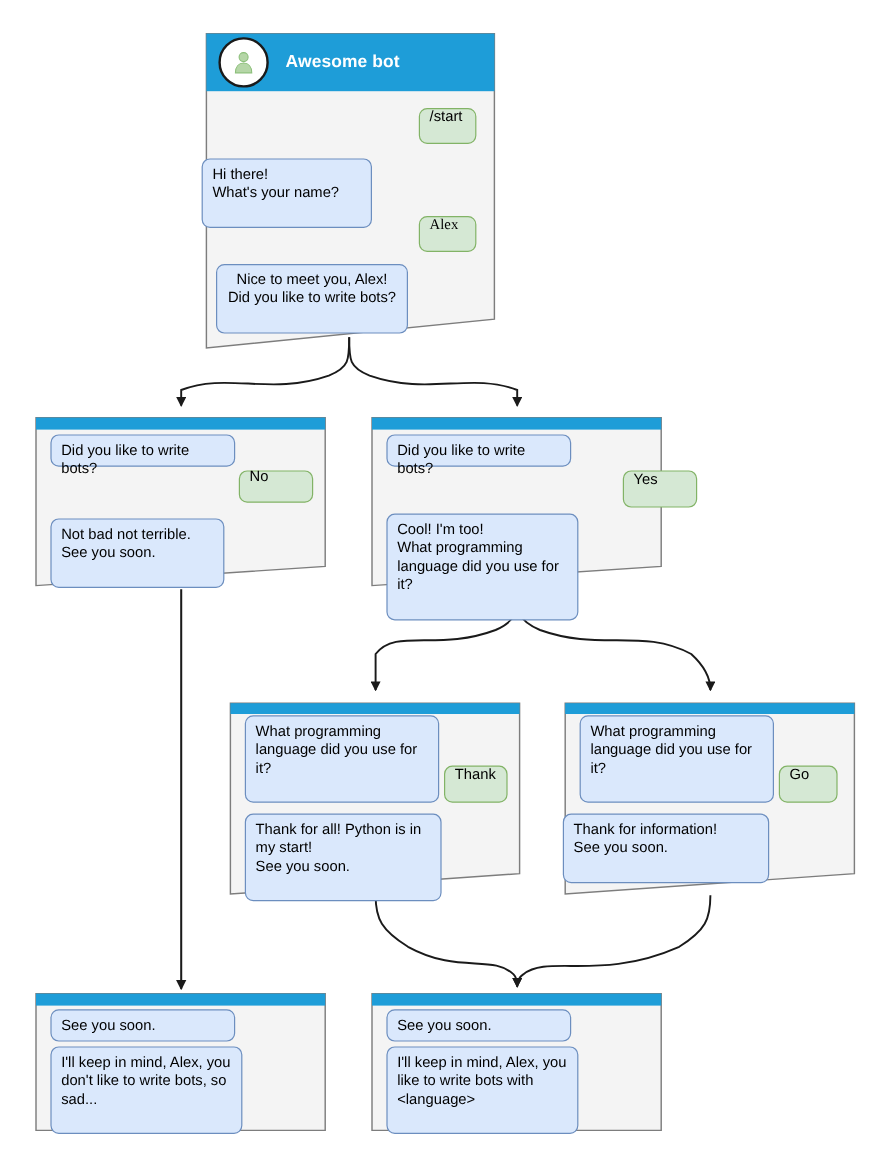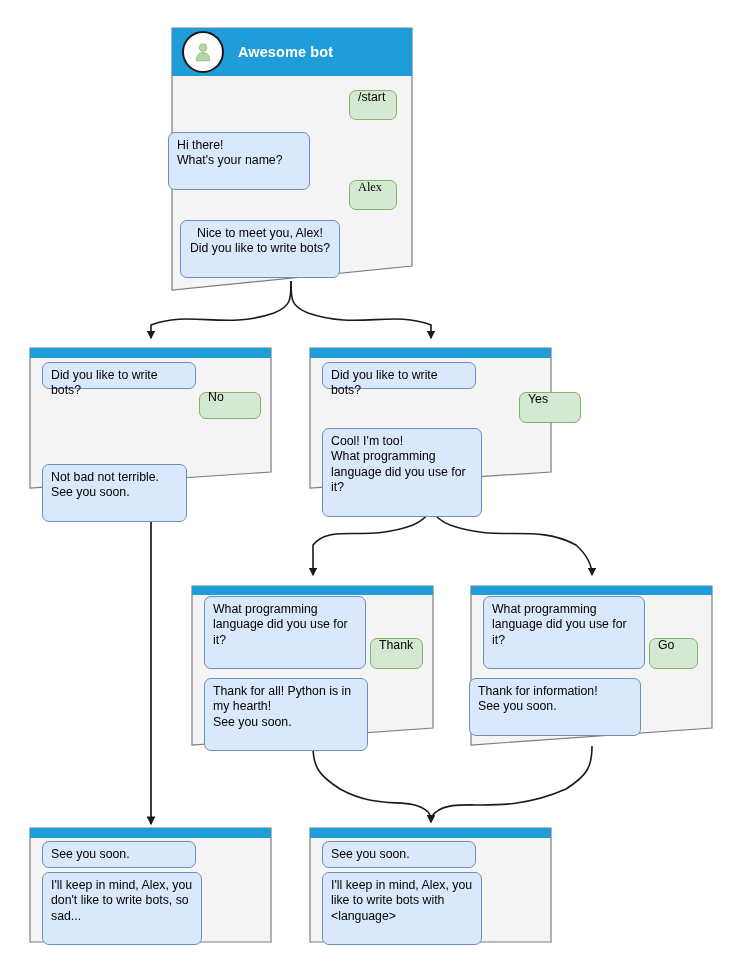--- a/index.html
+++ b/index.html
@@ -153,21 +153,21 @@
     <svg class="node-shape" viewBox="0 0 254 148" preserveAspectRatio="none">
       <path d="M 6,4 L 247,4 L 247,128 L 6,144 Z" fill="#f4f4f4" stroke="#7d7d7d" stroke-width="1.2"></path>
     </svg>
     <div class="node-inner">
       <div class="titlebar" style="left:6px; top:4px; width:241px; height:10px; background:#1e9dd8;"></div>
 
       <div class="bubble bot" style="left:18px; top:18px; width:154px; height:24px;">Did you like to write bots?</div>
 
       <div class="bubble user" style="left:175px; top:48px; width:62px; height:19px;">No</div>
 
-      <div class="bubble bot" style="left:18px; top:88px; width:145px;margin-top:32px;">Not bad not terrible.
+      <div class="bubble bot" style="left:18px; top:88px; width:145px;">Not bad not terrible.
 See you soon.</div>
     </div>
   </div>
 
   <div class="node" style="left:304px; top:344px; width:254px; height:148px;">
     <svg class="node-shape" viewBox="0 0 254 148" preserveAspectRatio="none">
       <path d="M 6,4 L 247,4 L 247,128 L 6,144 Z" fill="#f4f4f4" stroke="#7d7d7d" stroke-width="1.2"></path>
     </svg>
     <div class="node-inner">
       <div class="titlebar" style="left:6px; top:4px; width:241px; height:10px; background:#1e9dd8;"></div>
@@ -188,21 +188,21 @@
     </svg>
     <div class="node-inner">
       <div class="titlebar" style="left:6px; top:4px; width:241px; height:9px; background:#1e9dd8;"></div>
 
       <div class="bubble bot" style="left:18px; top:14px; width:162px;">What programming
 language did you use for it?</div>
 
       <div class="bubble user" style="left:184px; top:56px; width:53px; height:31px;">Thank</div>
 
       <div class="bubble bot" style="left:18px; top:96px; width:164px;">Thank for all! Python is in
-my hearth!
+my start!
 See you soon.</div>
     </div>
   </div>
 
   <div class="node" style="left:465px; top:582px; width:254px; height:168px;">
     <svg class="node-shape" viewBox="0 0 254 168" preserveAspectRatio="none">
       <path d="M 6,4 L 247,4 L 247,146 L 6,163 Z" fill="#f4f4f4" stroke="#7d7d7d" stroke-width="1.2"></path>
     </svg>
     <div class="node-inner">
       <div class="titlebar" style="left:6px; top:4px; width:241px; height:9px; background:#1e9dd8;"></div>

